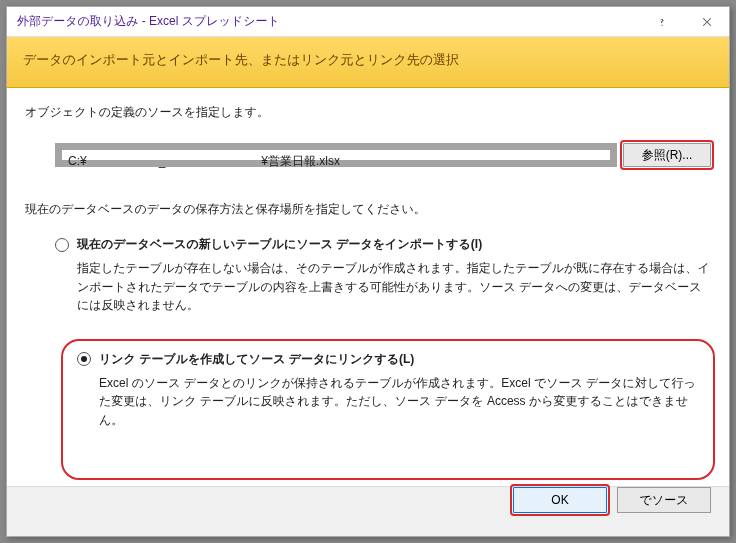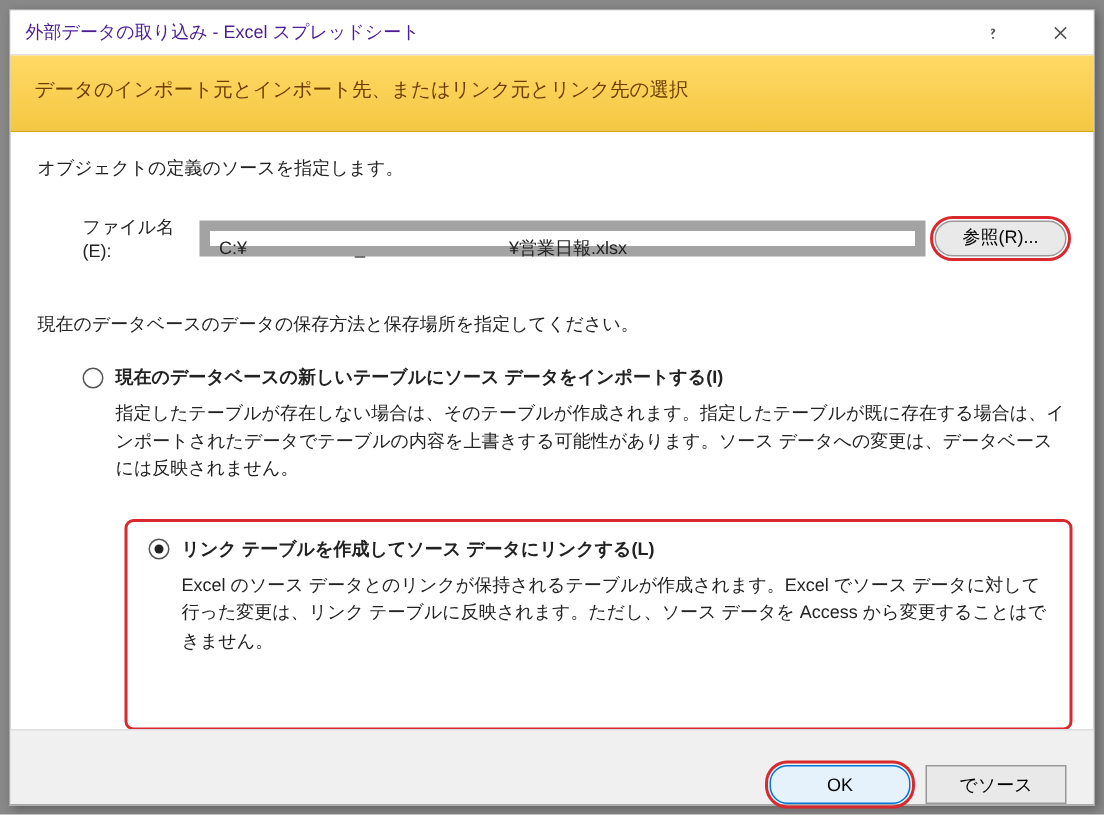--- a/index.html
+++ b/index.html
@@ -11,31 +11,31 @@
     .titlebar-btn{width:45px;height:100%;display:flex;align-items:center;justify-content:center;color:#555}
     .titlebar-btn svg{width:12px;height:12px}
     .banner{background:linear-gradient(#ffd966,#f5c842);padding:14px 16px 18px;border-bottom:1px solid #d4a800}
     .banner-text{color:#6b3e00;font-size:13px}
     .content{padding:16px 18px 4px;color:#222}
     .instruction{margin-bottom:22px}
     .file-row{display:flex;align-items:center;gap:6px;margin-left:30px;margin-bottom:34px}
     .file-label{width:72px}
     .file-input{flex:1;height:24px;border:7px solid #a3a3a3;padding:0 6px;background:#fff;line-height:22px}
     .browse-btn{width:88px;height:24px;border:1px solid #999;background:#e9e9e9;cursor:pointer}
-    .highlight-btn{outline:2.5px solid #d9292e;outline-offset:1px;border-radius:12px}
+    .highlight-btn{outline:2.5px solid #d9292e;outline-offset:1px;border-radius:1px}
     .sub-instruction{margin-bottom:18px}
     .option-group{margin-left:30px}
     .option{margin-bottom:24px}
     .opt-head{display:flex;align-items:center;gap:8px;margin-bottom:6px}
     .radio{appearance:none;width:14px;height:14px;border:1px solid #555;border-radius:50%;position:relative;background:#fff;cursor:pointer}
     .radio:checked::after{content:"";position:absolute;left:3px;top:3px;width:6px;height:6px;border-radius:50%;background:#222}
     .opt-title{font-weight:bold}
     .opt-desc{margin-left:22px;line-height:1.55}
-    .highlight-box{border:2.5px solid #d9292e;border-radius:6px;padding:10px 14px 48px;margin-left:28px;margin-right:-4px}
-    .footer{position:absolute;left:0;right:0;bottom:0;height:50px;background:#f0f0f0;border-top:1px solid #ddd;display:flex;align-items:flex-end;justify-content:flex-end;padding-right:18px;gap:10px}
+    .highlight-box{border:2.5px solid #d9292e;border-radius:18px;padding:10px 14px 48px;margin-left:6px;margin-right:-4px}
+    .footer{position:absolute;left:0;right:0;bottom:0;height:50px;background:#f0f0f0;border-top:1px solid #ddd;display:flex;align-items:flex-start;justify-content:flex-end;padding-right:18px;gap:10px}
     .footer-btn{width:94px;height:26px;border:1px solid #999;background:#e9e9e9;cursor:pointer}
     .ok-btn{border:1px solid #0078d7;background:#e5f1fb}
   </style>
 </head>
 <body>
 
 <div class="window">
   <div class="titlebar">
     <span class="titlebar-text">外部データの取り込み - Excel スプレッドシート</span>
     <div class="titlebar-controls">
@@ -53,21 +53,20 @@
   </div>
 
   <div class="banner">
     <div class="banner-text">データのインポート元とインポート先、またはリンク元とリンク先の選択</div>
   </div>
 
   <div class="content">
     <div class="instruction">オブジェクトの定義のソースを指定します。</div>
 
     <div class="file-row">
-      <span class="file-label">ファイル名(E):</span>
       <div class="file-input">C:¥　　　　　　_　　　　　　　　¥営業日報.xlsx</div>
       <button class="browse-btn highlight-btn">参照(R)...</button>
     </div>
 
     <div class="sub-instruction">現在のデータベースのデータの保存方法と保存場所を指定してください。</div>
 
     <div class="option-group">
       <div class="option">
         <div class="opt-head">
           <input type="radio" class="radio" name="opt" style="">

